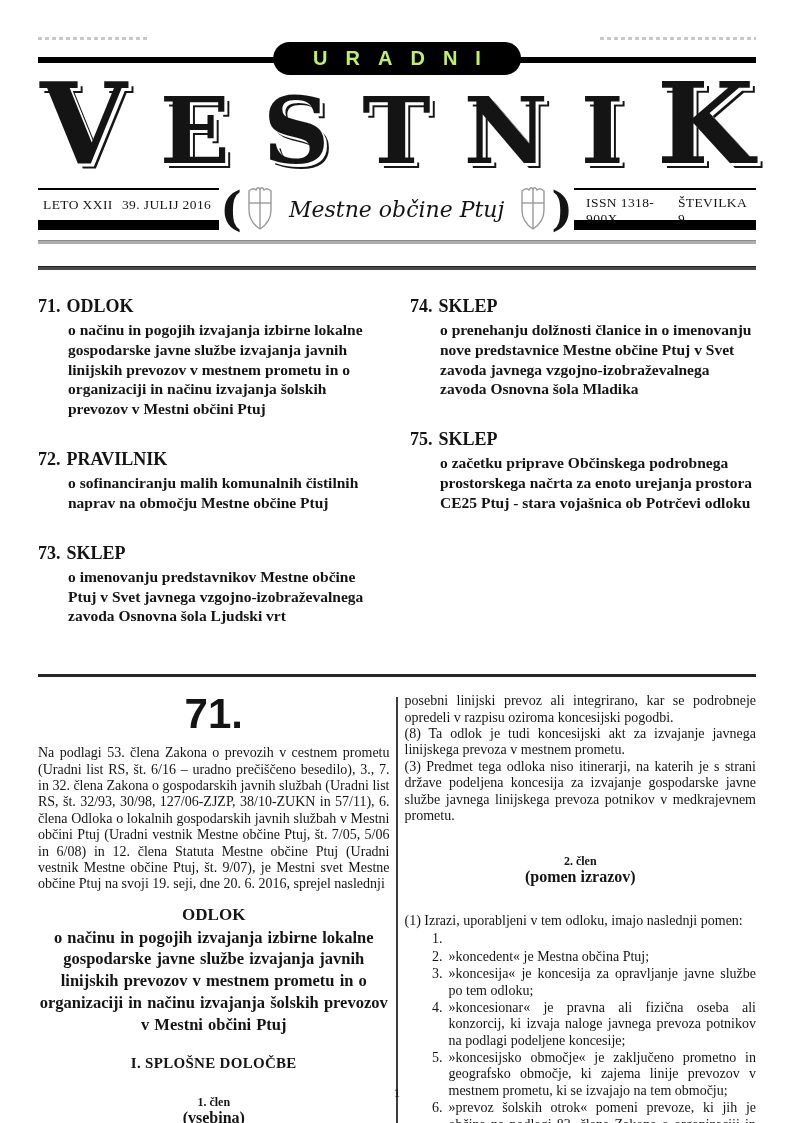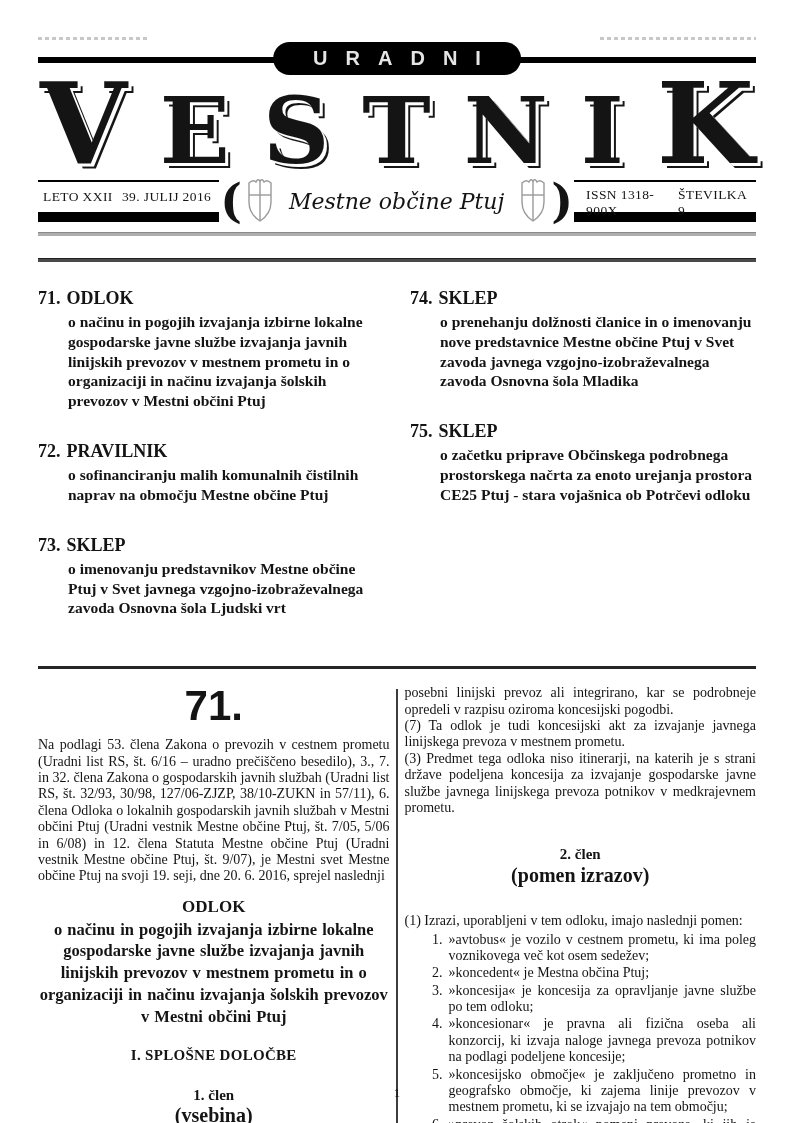--- a/index.html
+++ b/index.html
@@ -11,31 +11,31 @@
   
   .artifact{position:absolute;top:37px;height:3px;opacity:.75;
     background:repeating-linear-gradient(90deg,#b5b5b5 0 4px,transparent 4px 7px);}
   .artifact.l{left:38px;width:112px;}
   .artifact.r{right:38px;width:156px;}
 
   
   .masthead-top{position:relative;height:38px;margin-top:6px;}
   .mast-line{position:absolute;left:0;right:0;top:15px;height:6px;background:#000;}
   .pill{position:absolute;left:50%;top:0;transform:translateX(-50%);
-    background:#000;color:#e5e5e5;border-radius:20px;height:33px;line-height:33px;
+    background:#000;color:#bef264;border-radius:20px;height:33px;line-height:33px;
     padding:0 22px 0 40px;font-family:"Liberation Sans",sans-serif;font-weight:bold;
     font-size:20px;letter-spacing:18px;white-space:nowrap;}
   .masthead-title{display:flex;justify-content:space-between;align-items:baseline;
     height:88px;padding:0 2px;font-family:"DejaVu Serif",serif;font-weight:bold;}
   .masthead-title span{font-size:92px;line-height:88px;
     text-shadow:3px 3px 0 #fff,5px 5px 0 #161616;}
   .masthead-title span.big{font-size:112px;}
 
   
-  .banner{display:flex;align-items:stretch;height:42px;margin-top:12px;}
+  .banner{display:flex;align-items:stretch;height:42px;margin-top:20px;}
   .ribbon{display:flex;justify-content:space-between;align-items:center;
     border-top:2px solid #000;border-bottom:10px solid #000;
     font-size:13.5px;letter-spacing:.4px;min-width:0;}
   .ribbon.left{flex:1.02;padding:0 8px 0 5px;}
   .ribbon.right{flex:1;padding:12px 5px 0 12px;}
   .paren{font-family:"DejaVu Serif",serif;font-size:46px;line-height:40px;
     font-weight:bold;margin:0 1px;align-self:center;}
   .crest{width:30px;height:48px;margin:-3px 2px 0;align-self:center;flex:0 0 auto;}
   .municipality{font-family:"DejaVu Serif",serif;font-style:italic;font-size:22px;
     white-space:nowrap;padding:0 12px;align-self:center;}
@@ -55,22 +55,22 @@
   .bodygrid{display:grid;grid-template-columns:1fr 15px 1fr;padding-top:16px;}
   .col{font-size:14px;line-height:1.17;}
   .col p{margin:0;text-align:justify;}
   .divider{justify-self:center;width:1.5px;background:#3d3d3d;height:458px;margin-top:4px;}
   .article-number{text-align:center;font-family:"Liberation Sans",sans-serif;
     font-weight:bold;font-size:42px;line-height:1;margin:0 0 10px;}
   .cb{text-align:center !important;font-weight:bold;}
   .decree-title{font-size:17px;margin-top:12px !important;}
   .decree-subtitle{font-size:16.5px;line-height:1.32;margin-top:2px !important;word-spacing:1px;}
   .chapter{font-size:15px;margin-top:20px !important;letter-spacing:.3px;}
-  .clen-title{font-size:15px;margin-top:22px !important;}
-  .clen-caption{font-size:20px;}
+  .clen-title{font-size:12px;margin-top:22px !important;}
+  .clen-caption{font-size:16px;}
   .clen2-title{margin-top:30px !important;}
   .defs-lead{margin-top:26px !important;}
   .defs{margin-top:2px;}
   .def{display:flex;margin-top:1px;}
   .def-num{flex:0 0 26px;text-align:right;padding-right:6px;margin-left:12px;}
   .def-text{flex:1;text-align:justify;}
 
   .footer{position:absolute;bottom:22px;left:0;width:100%;text-align:center;font-size:13px;}
 </style>
 </head>
@@ -172,29 +172,28 @@
       <p class="cb chapter">I. SPLOŠNE DOLOČBE</p>
       <p class="cb clen-title">1. člen</p>
       <p class="cb clen-caption">(vsebina)</p>
 
     </div>
 
     <div class="divider"></div>
 
     <div class="col">
       <p>posebni linijski prevoz ali integrirano, kar se podrobneje opredeli v razpisu oziroma koncesijski pogodbi.</p>
-      <p>(7) Ta odlok je tudi koncesijski akt za izvajanje javnega linijskega prevoza v mestnem prometu.</p>
+      <p>(8) Ta odlok je tudi koncesijski akt za izvajanje javnega linijskega prevoza v mestnem prometu.</p>
       <p>(3) Predmet tega odloka niso itinerarji, na katerih je s strani države podeljena koncesija za izvajanje gospodarske javne službe javnega linijskega prevoza potnikov v medkrajevnem prometu.</p>
       <p class="cb clen-title clen2-title">2. člen</p>
       <p class="cb clen-caption">(pomen izrazov)</p>
       <p class="defs-lead">(1) Izrazi, uporabljeni v tem odloku, imajo naslednji pomen:</p>
       <div class="defs">
         <div class="def">
           <span class="def-num">1.</span>
-          <span class="def-text">»avtobus« je vozilo v cestnem prometu, ki ima poleg voznikovega več kot osem sedežev;</span>
         </div>
         <div class="def">
           <span class="def-num">2.</span>
           <span class="def-text">»koncedent« je Mestna občina Ptuj;</span>
         </div>
         <div class="def">
           <span class="def-num">3.</span>
           <span class="def-text">»koncesija« je koncesija za opravljanje javne službe po tem odloku;</span>
         </div>
         <div class="def">

